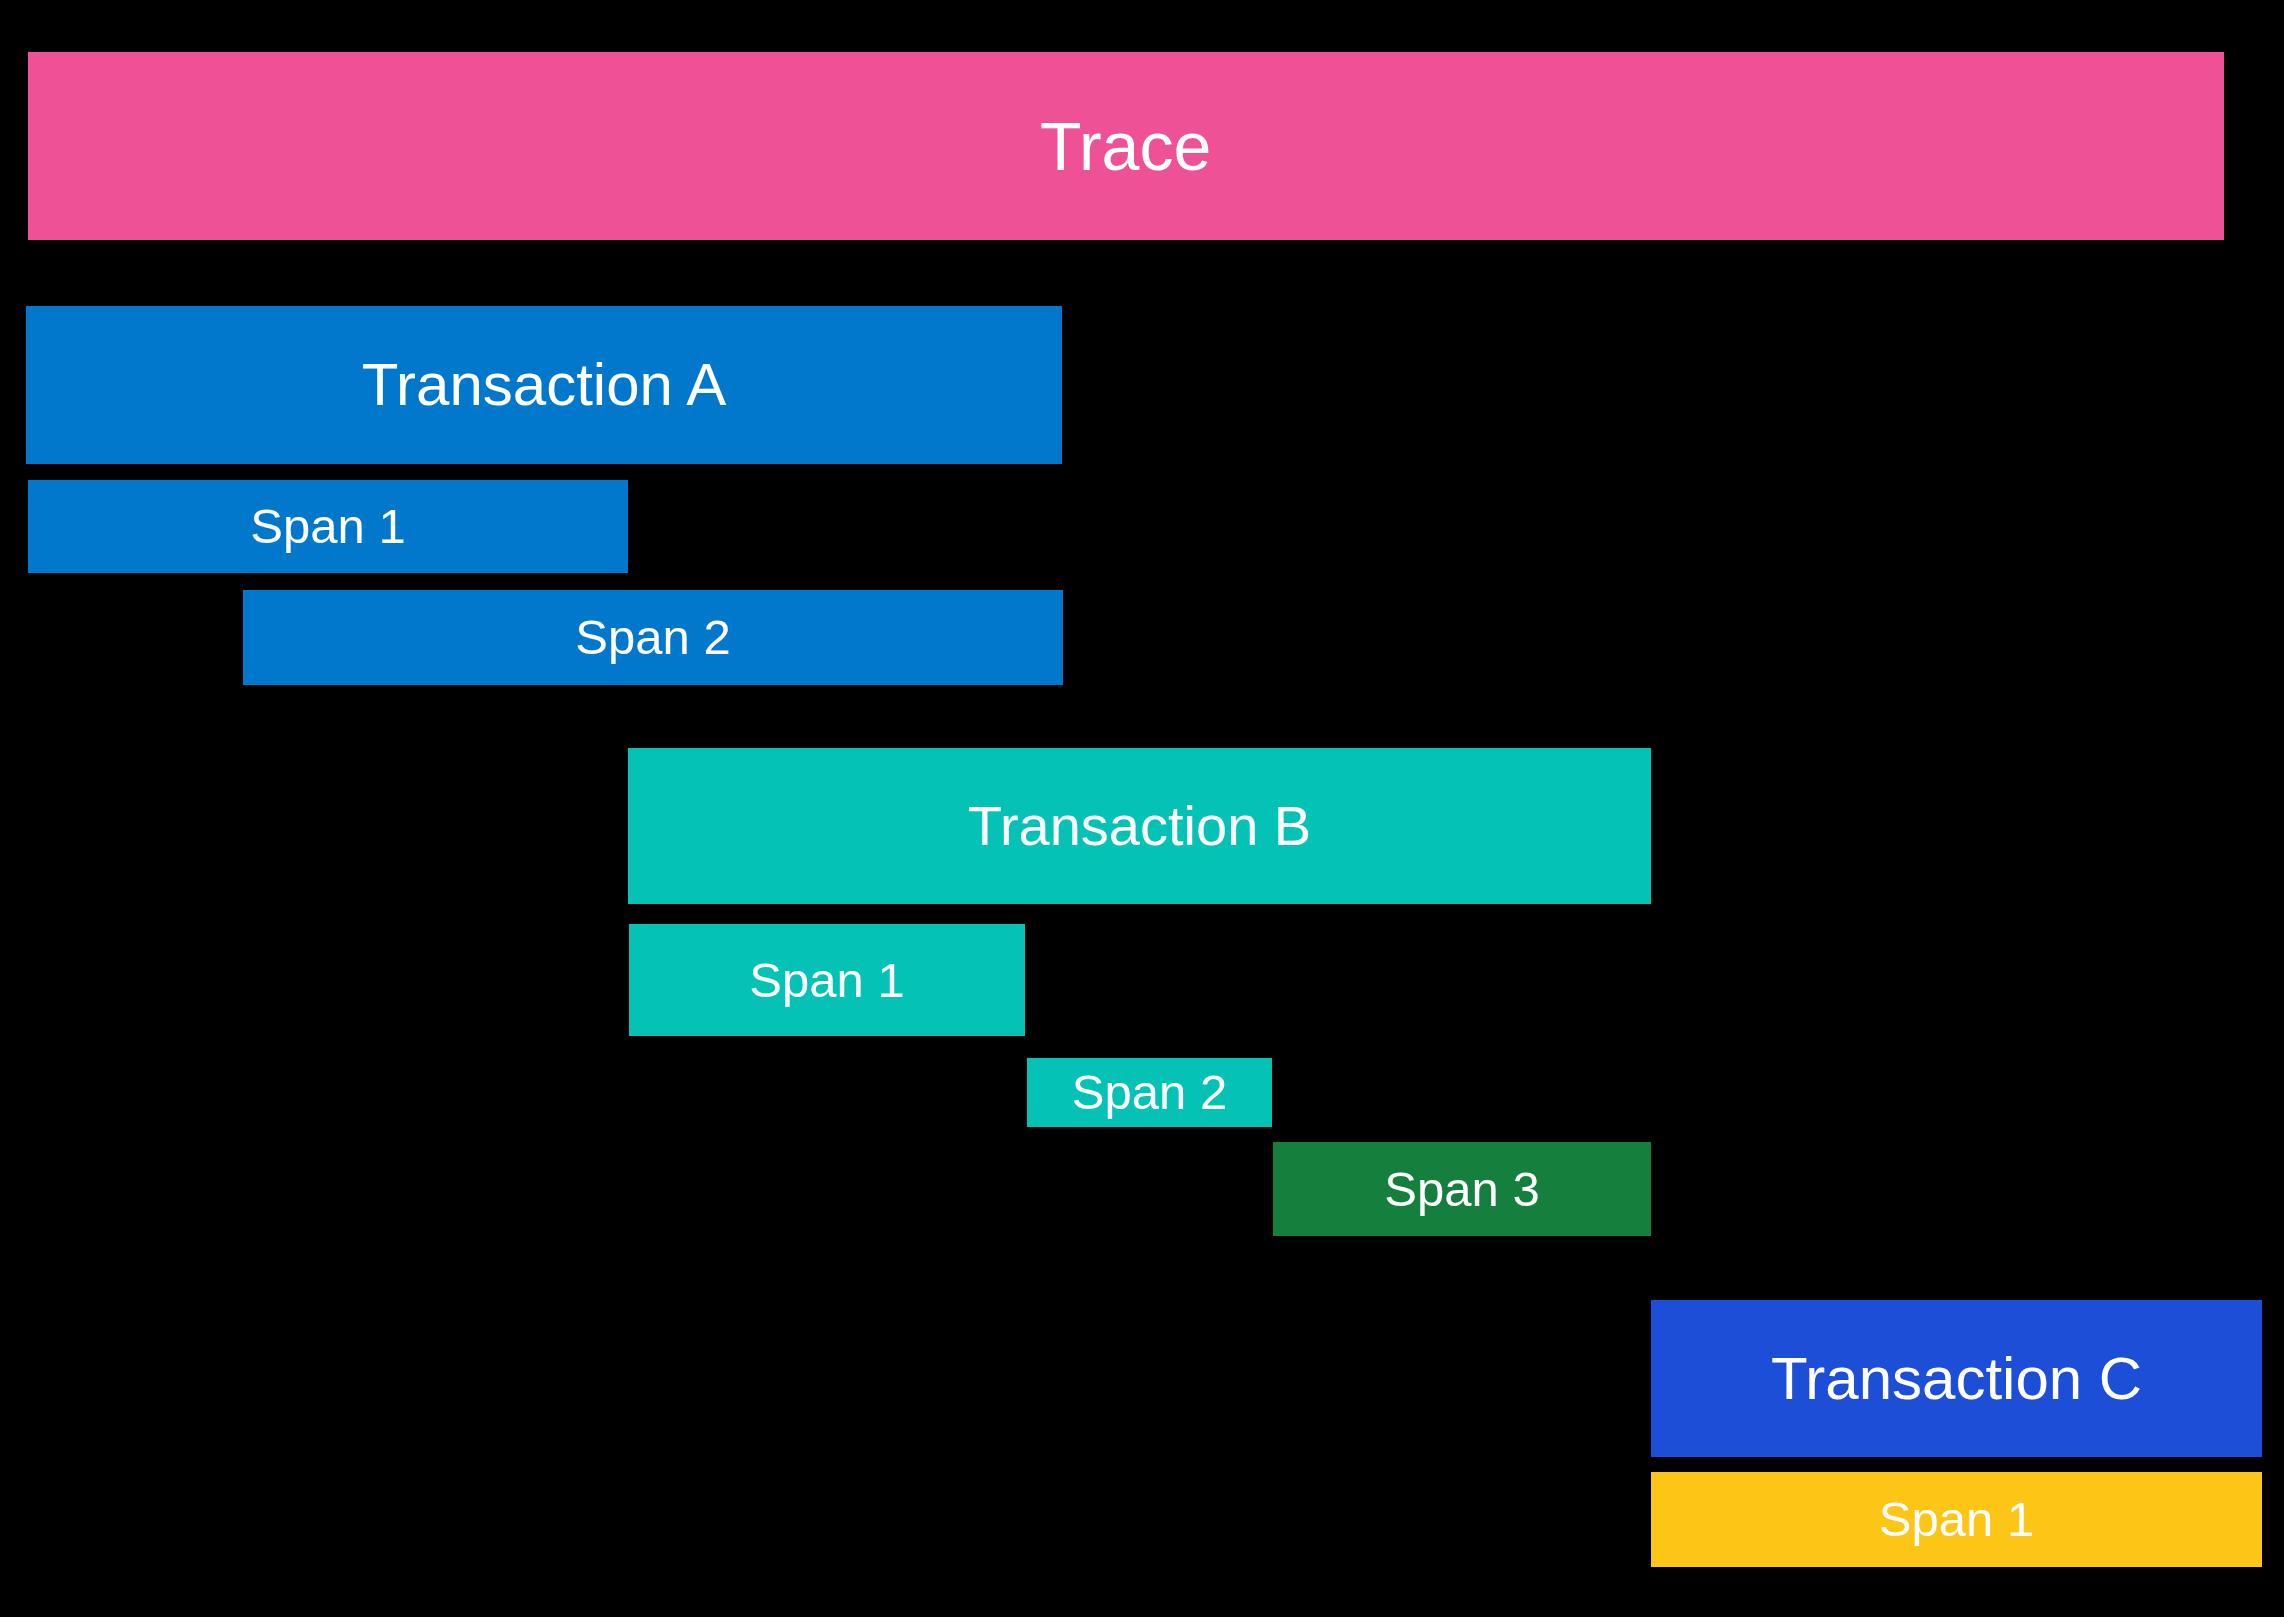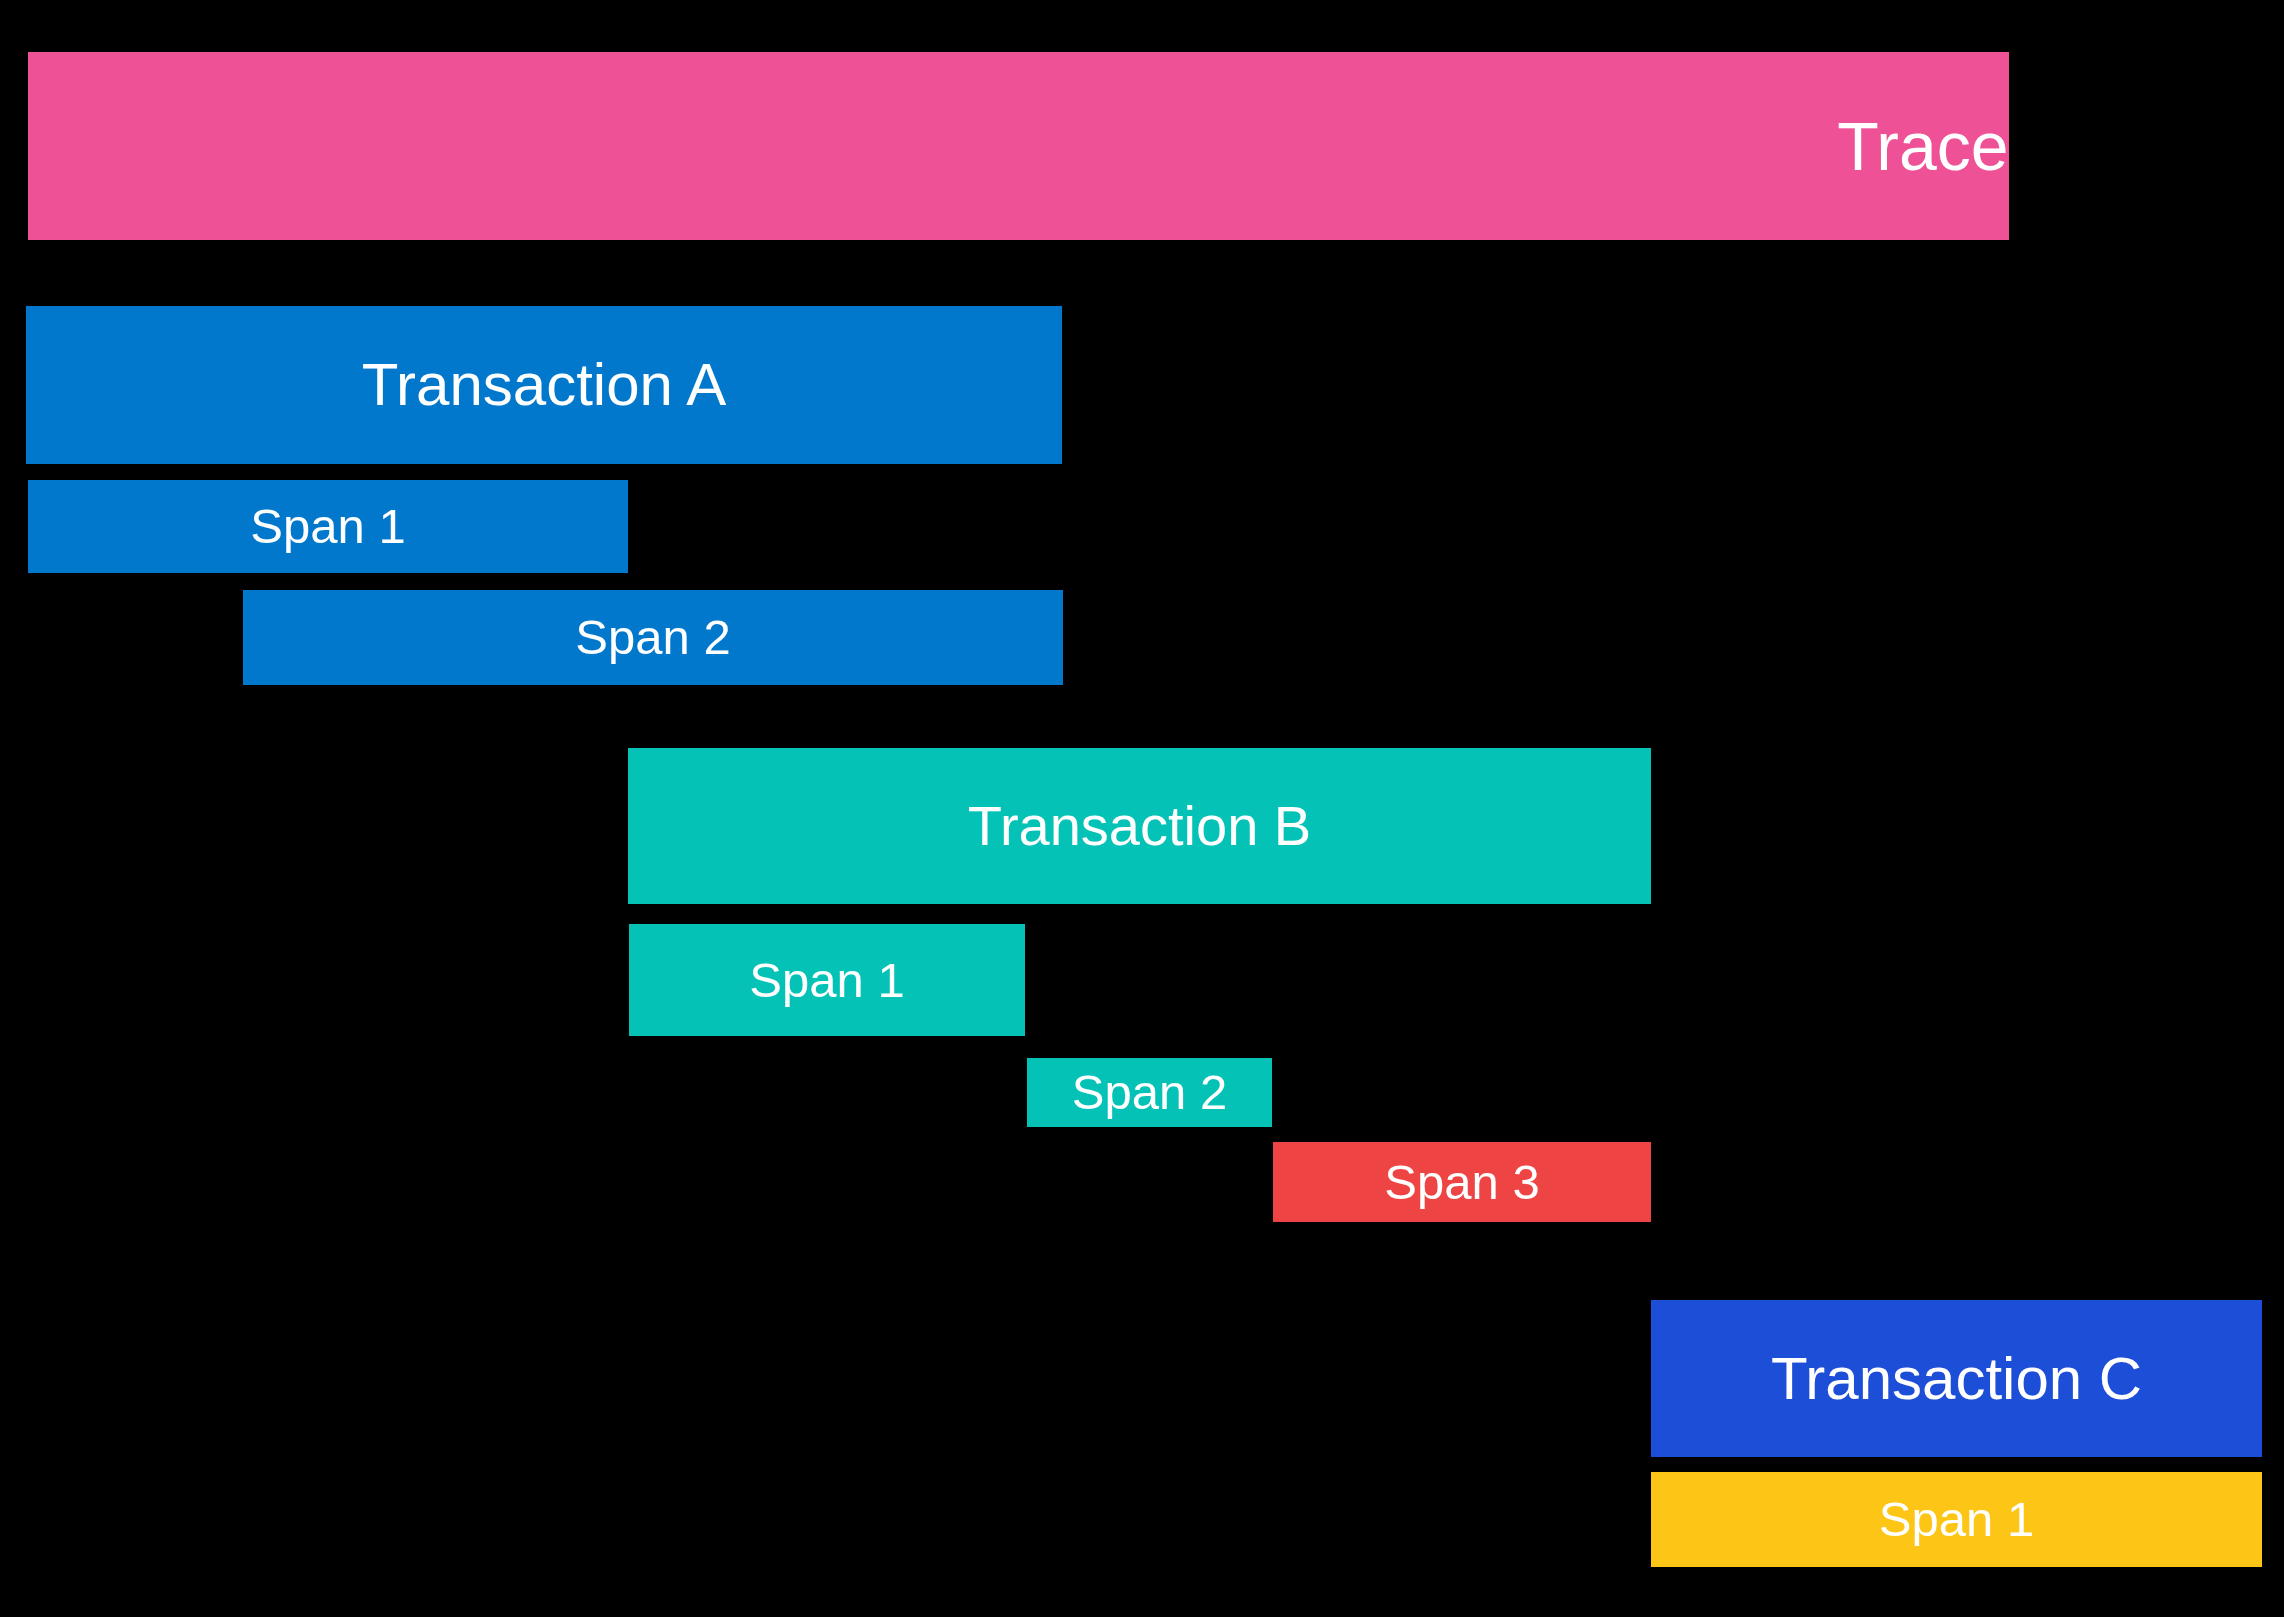--- a/index.html
+++ b/index.html
@@ -45,21 +45,21 @@
   .span-b2      { left: 1027px; top: 1058px; width: 245px;  height: 69px;  font-size: 49px; }
   .span-b3      { left: 1273px; top: 1142px; width: 378px;  height: 94px; font-size: 49px; }
   .txn-c        { left: 1651px; top: 1300px; width: 611px;  height: 157px; font-size: 60px; }
   .span-c1      { left: 1651px; top: 1472px; width: 611px;  height: 95px; font-size: 49px; }
 </style>
 </head>
 <body style="background: rgb(0, 0, 0);">
 
 <div id="canvas" style="background: rgb(0, 0, 0);">
 
-  <div class="bar trace" style="background: rgb(239, 81, 151); left: 27.6px; top: 52px; width: 1981px; height: 188px; justify-content: flex-end;">
+  <div class="bar trace" style="background: rgb(239, 81, 151); left: 27.6px; top: 52px; width: 2196px; height: 188px;">
     <span class="bar-label">Trace</span>
   </div>
 
   <div class="bar txn-a" style="background: rgb(2, 120, 205); left: 26px; top: 306px; width: 1036px; height: 158px;">
     <span class="bar-label">Transaction A</span>
   </div>
 
   <div class="bar span-a1" style="background: rgb(2, 120, 205); left: 28px; top: 480px; width: 600px; height: 93px;">
     <span class="bar-label">Span 1</span>
   </div>
@@ -73,21 +73,21 @@
   </div>
 
   <div class="bar span-b1" style="background: rgb(4, 195, 182); left: 629px; top: 924px; width: 396px; height: 112px;">
     <span class="bar-label">Span 1</span>
   </div>
 
   <div class="bar span-b2" style="background: rgb(4, 195, 182); left: 1027px; top: 1058px; width: 245px; height: 69px;">
     <span class="bar-label">Span 2</span>
   </div>
 
-  <div class="bar span-b3" style="background: #ef4444; left: 1273px; top: 1142px; width: 378px; height: 80px;">
+  <div class="bar span-b3" style="background: #15803d; left: 1273px; top: 1142px; width: 378px; height: 94px;">
     <span class="bar-label">Span 3</span>
   </div>
 
   <div class="bar txn-c" style="background: #1d4ed8; left: 1651px; top: 1300px; width: 611px; height: 157px;">
     <span class="bar-label">Transaction C</span>
   </div>
 
   <div class="bar span-c1" style="background: rgb(253, 197, 21); left: 1651px; top: 1472px; width: 611px; height: 95px;">
     <span class="bar-label">Span 1</span>
   </div>

